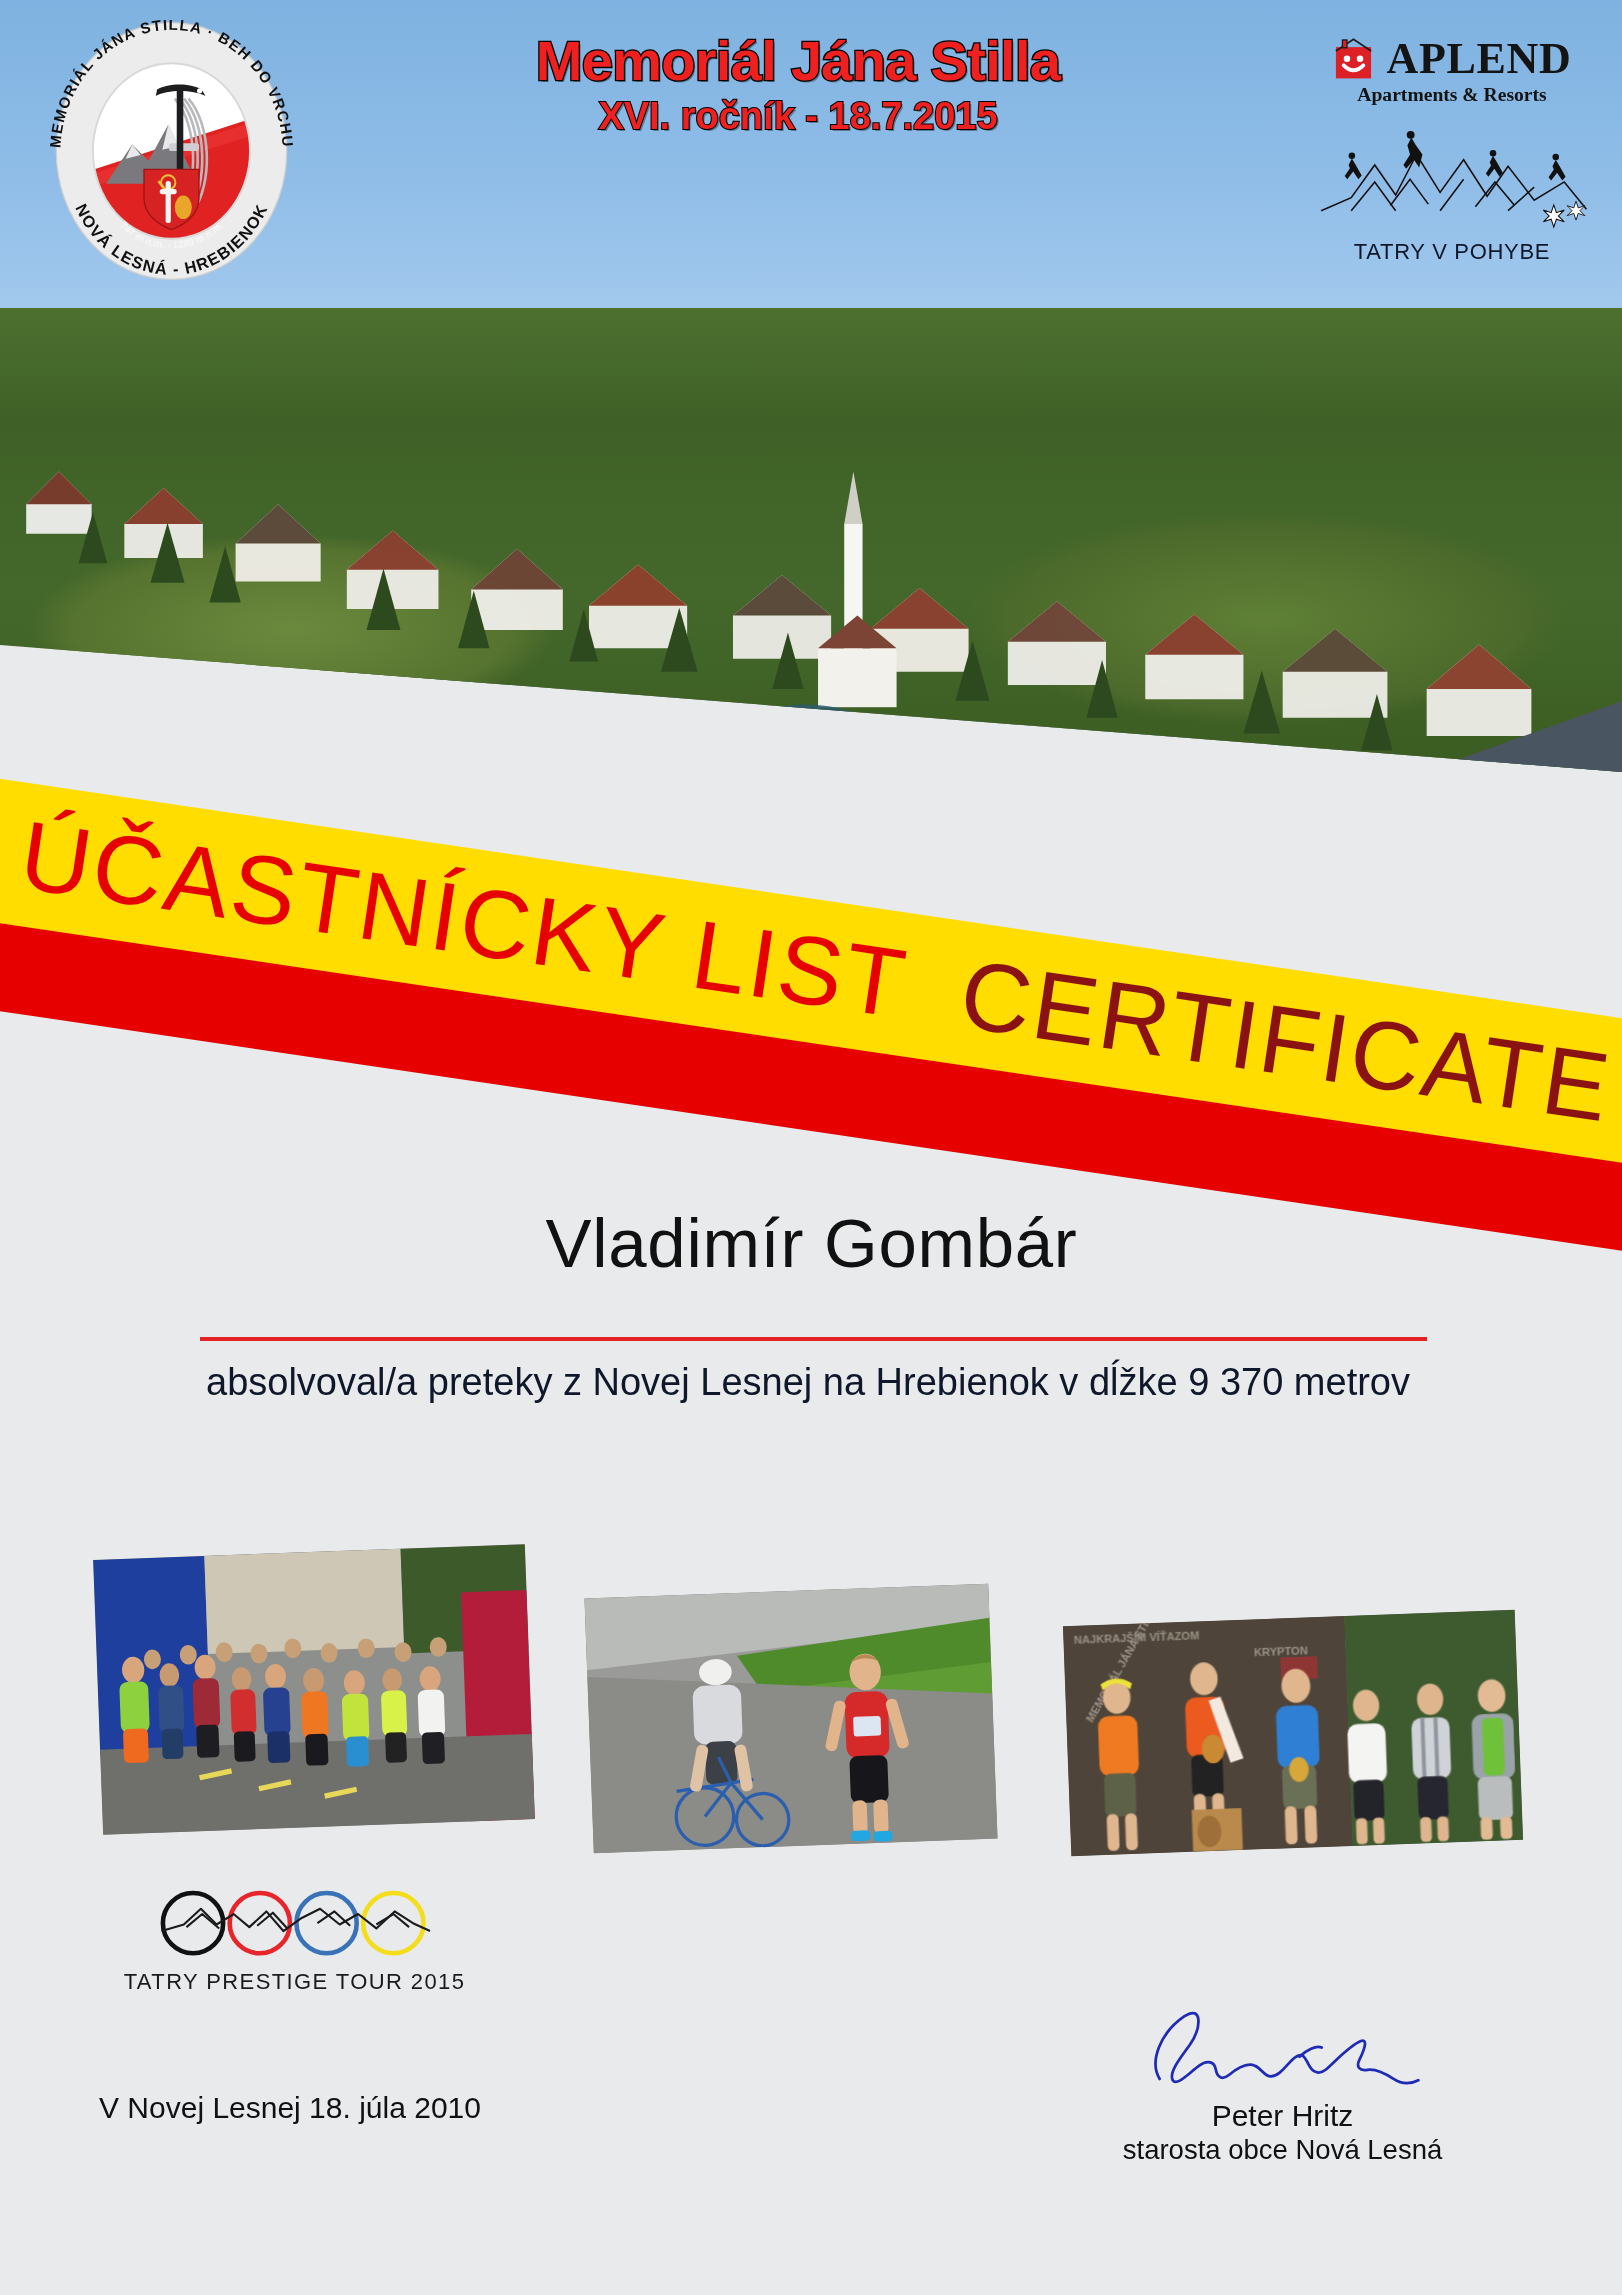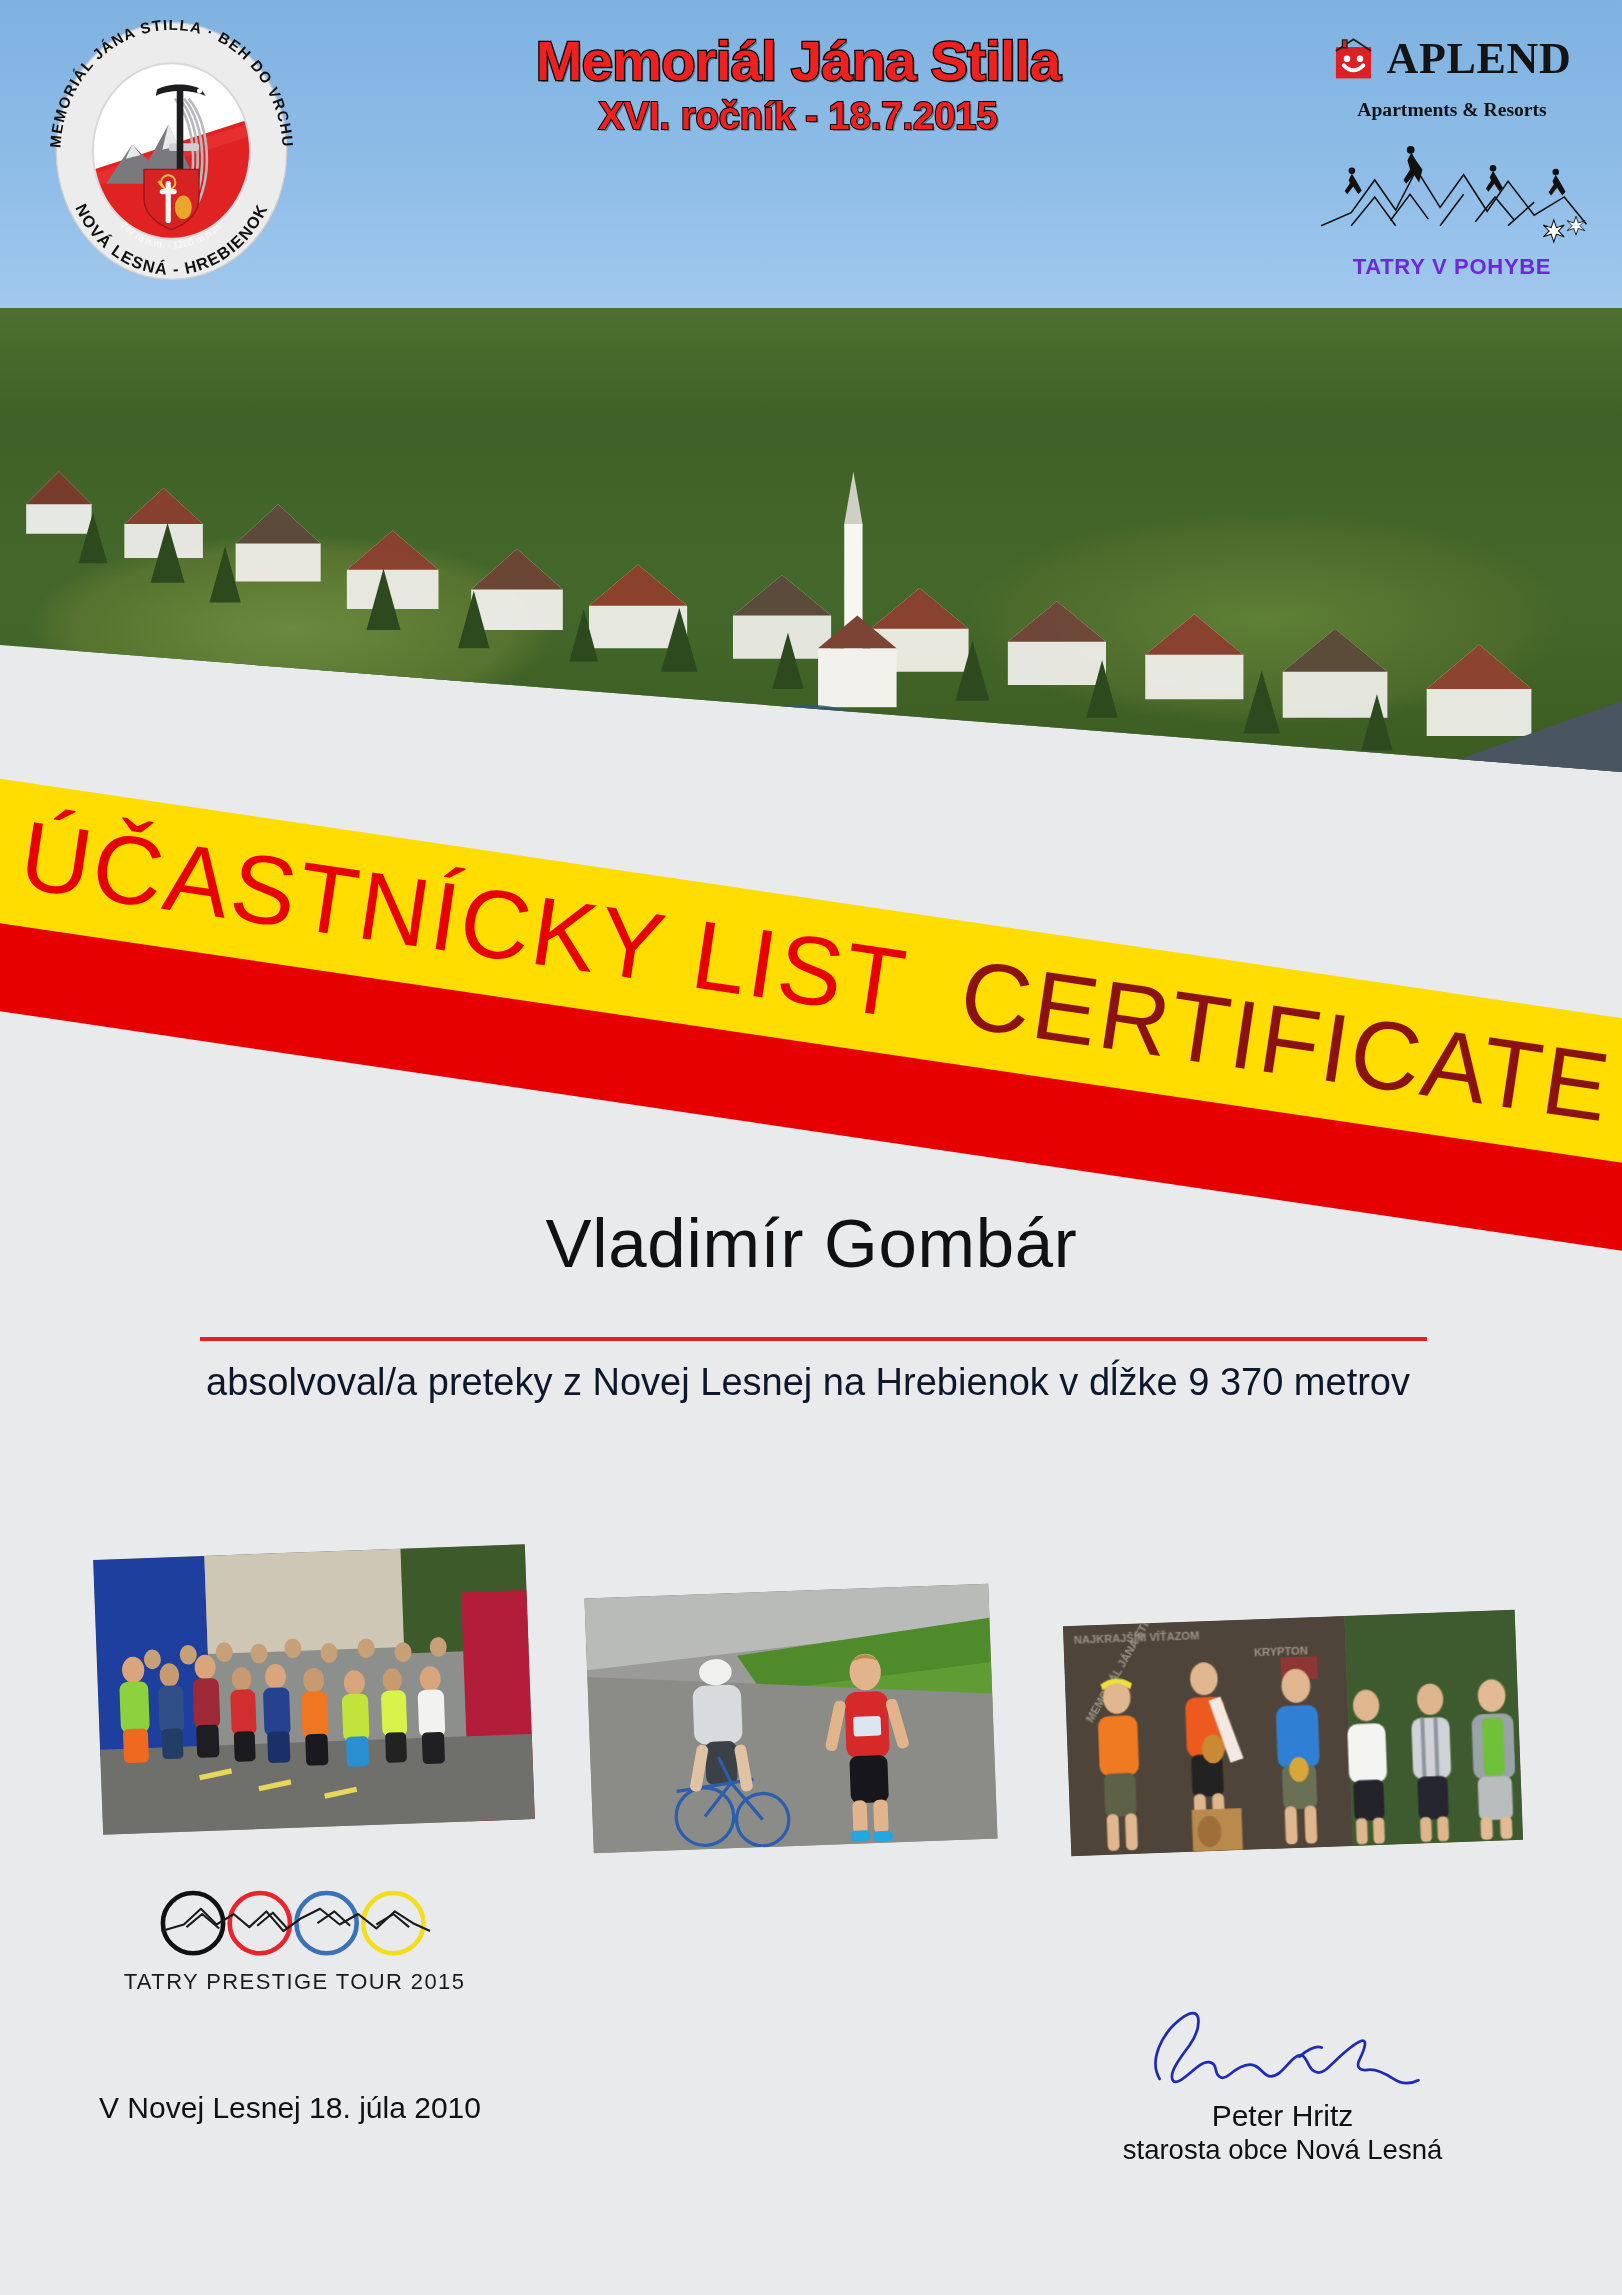--- a/index.html
+++ b/index.html
@@ -51,23 +51,23 @@
     -webkit-text-stroke:2px #000;paint-order:stroke fill;
     text-shadow:2px 2px 0 rgba(0,0,0,.35);
     white-space:nowrap;
   }
 
   
   #sponsor-block{position:absolute;right:17px;top:37px;width:308px;text-align:center;}
   .aplend-row{display:flex;align-items:center;justify-content:center;gap:11px;}
   .aplend-mark{width:43px;height:43px;position:relative;}
   .aplend-word{font-family:"Liberation Serif",serif;font-size:44px;font-weight:bold;color:#141414;letter-spacing:0.7px;line-height:1;}
-  .aplend-sub{font-family:"Liberation Serif",serif;font-size:19.6px;font-weight:bold;color:#141414;margin-top:18px;}
+  .aplend-sub{font-family:"Liberation Serif",serif;font-size:19.6px;font-weight:bold;color:#141414;margin-top:3px;}
   #tatry-mark{margin-top:13px;}
-  .tatry-word{font-size:22px;font-weight:bold;color:#6d28d9;letter-spacing:0.7px;}
+  .tatry-word{font-size:22px;font-weight:normal;color:#0f172a;letter-spacing:0.7px;}
 
   
   #banner-red{
     position:absolute;left:-52px;top:865px;width:1754px;height:137px;
     background:#e60000;transform:rotate(8.4deg);transform-origin:0 0;
   }
   #banner-yellow{
     position:absolute;left:-52px;top:771px;width:1754px;height:143px;
     background:#ffdd00;transform:rotate(8.4deg);transform-origin:0 0;
     display:flex;align-items:center;

